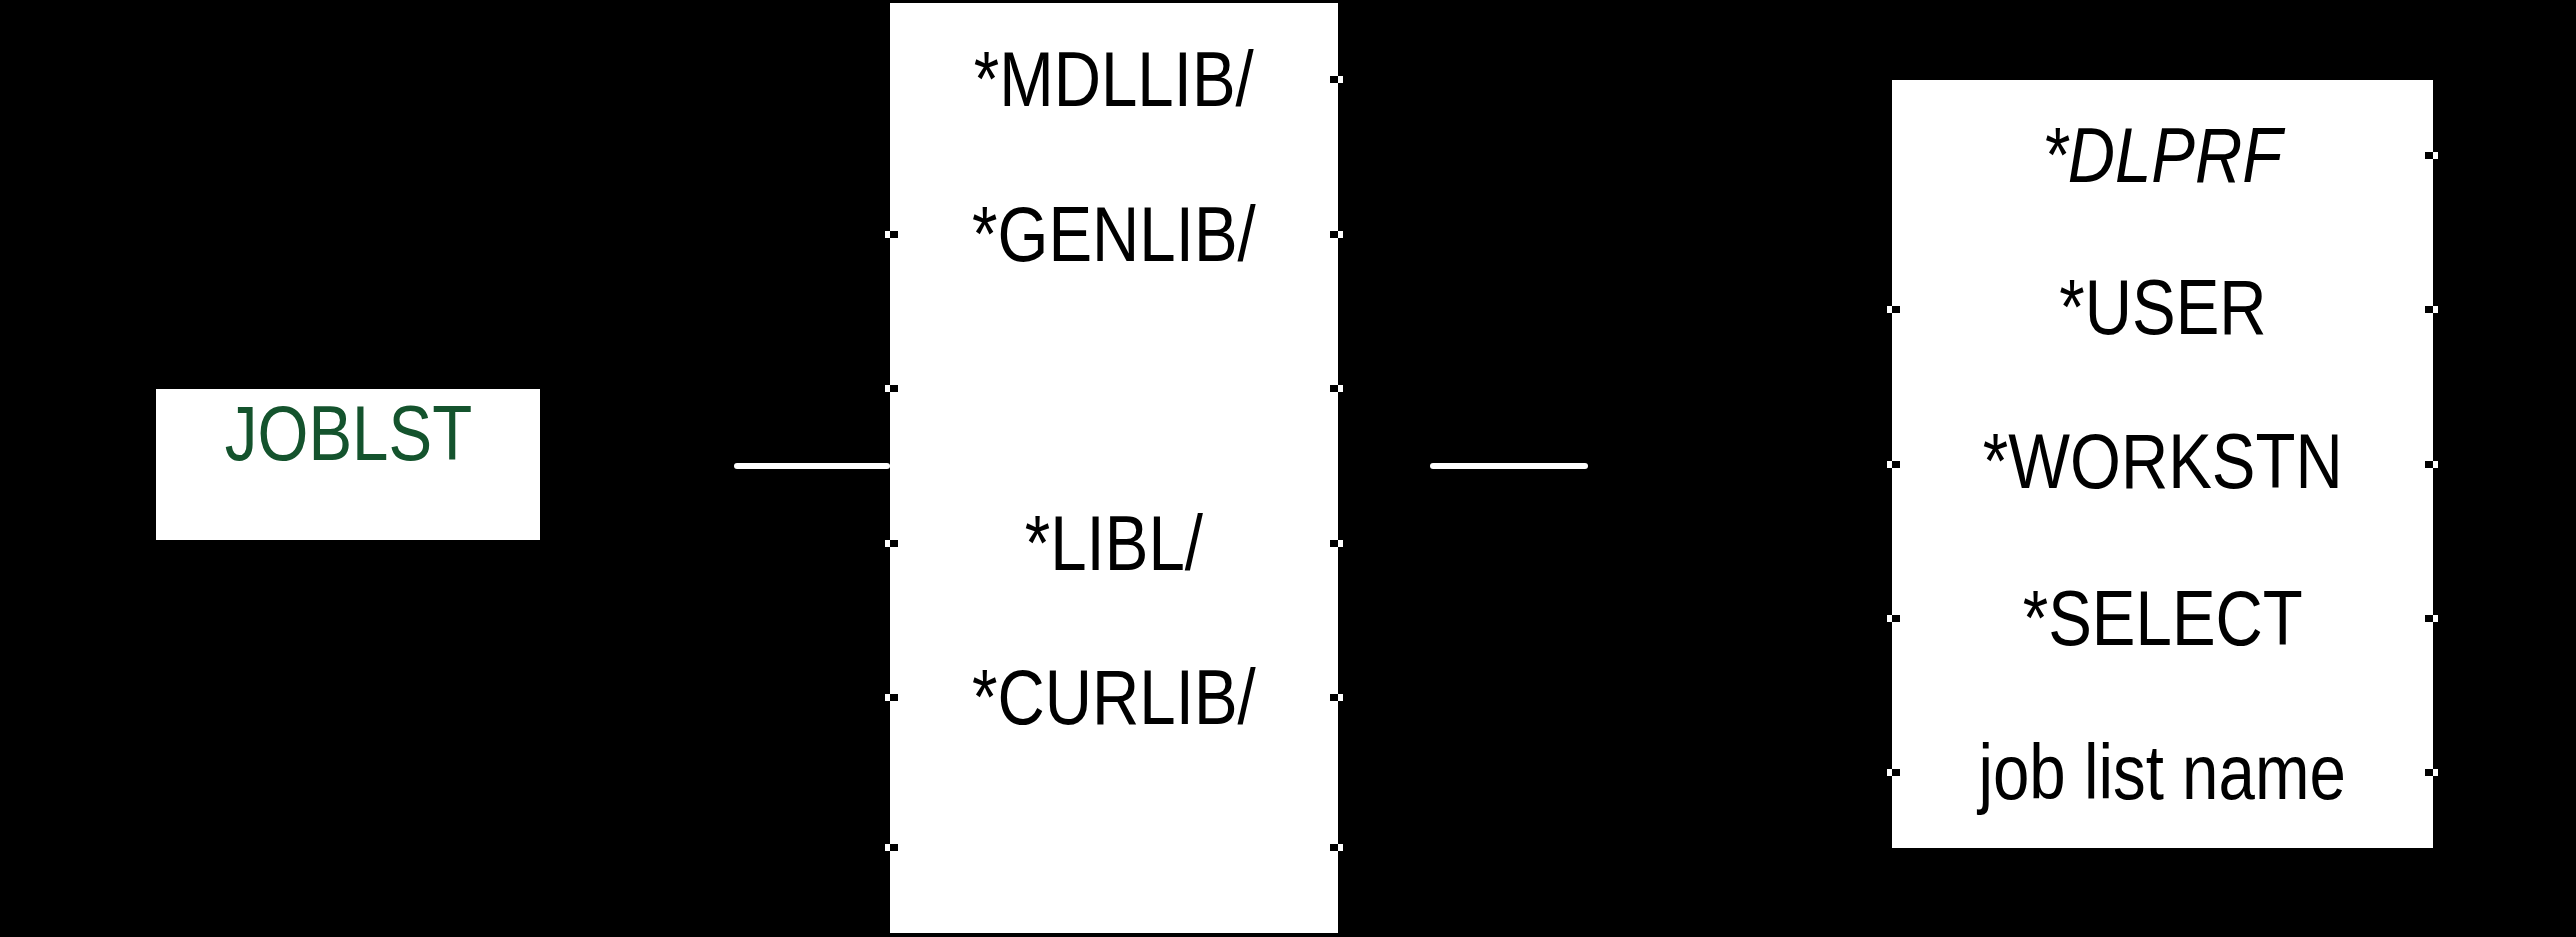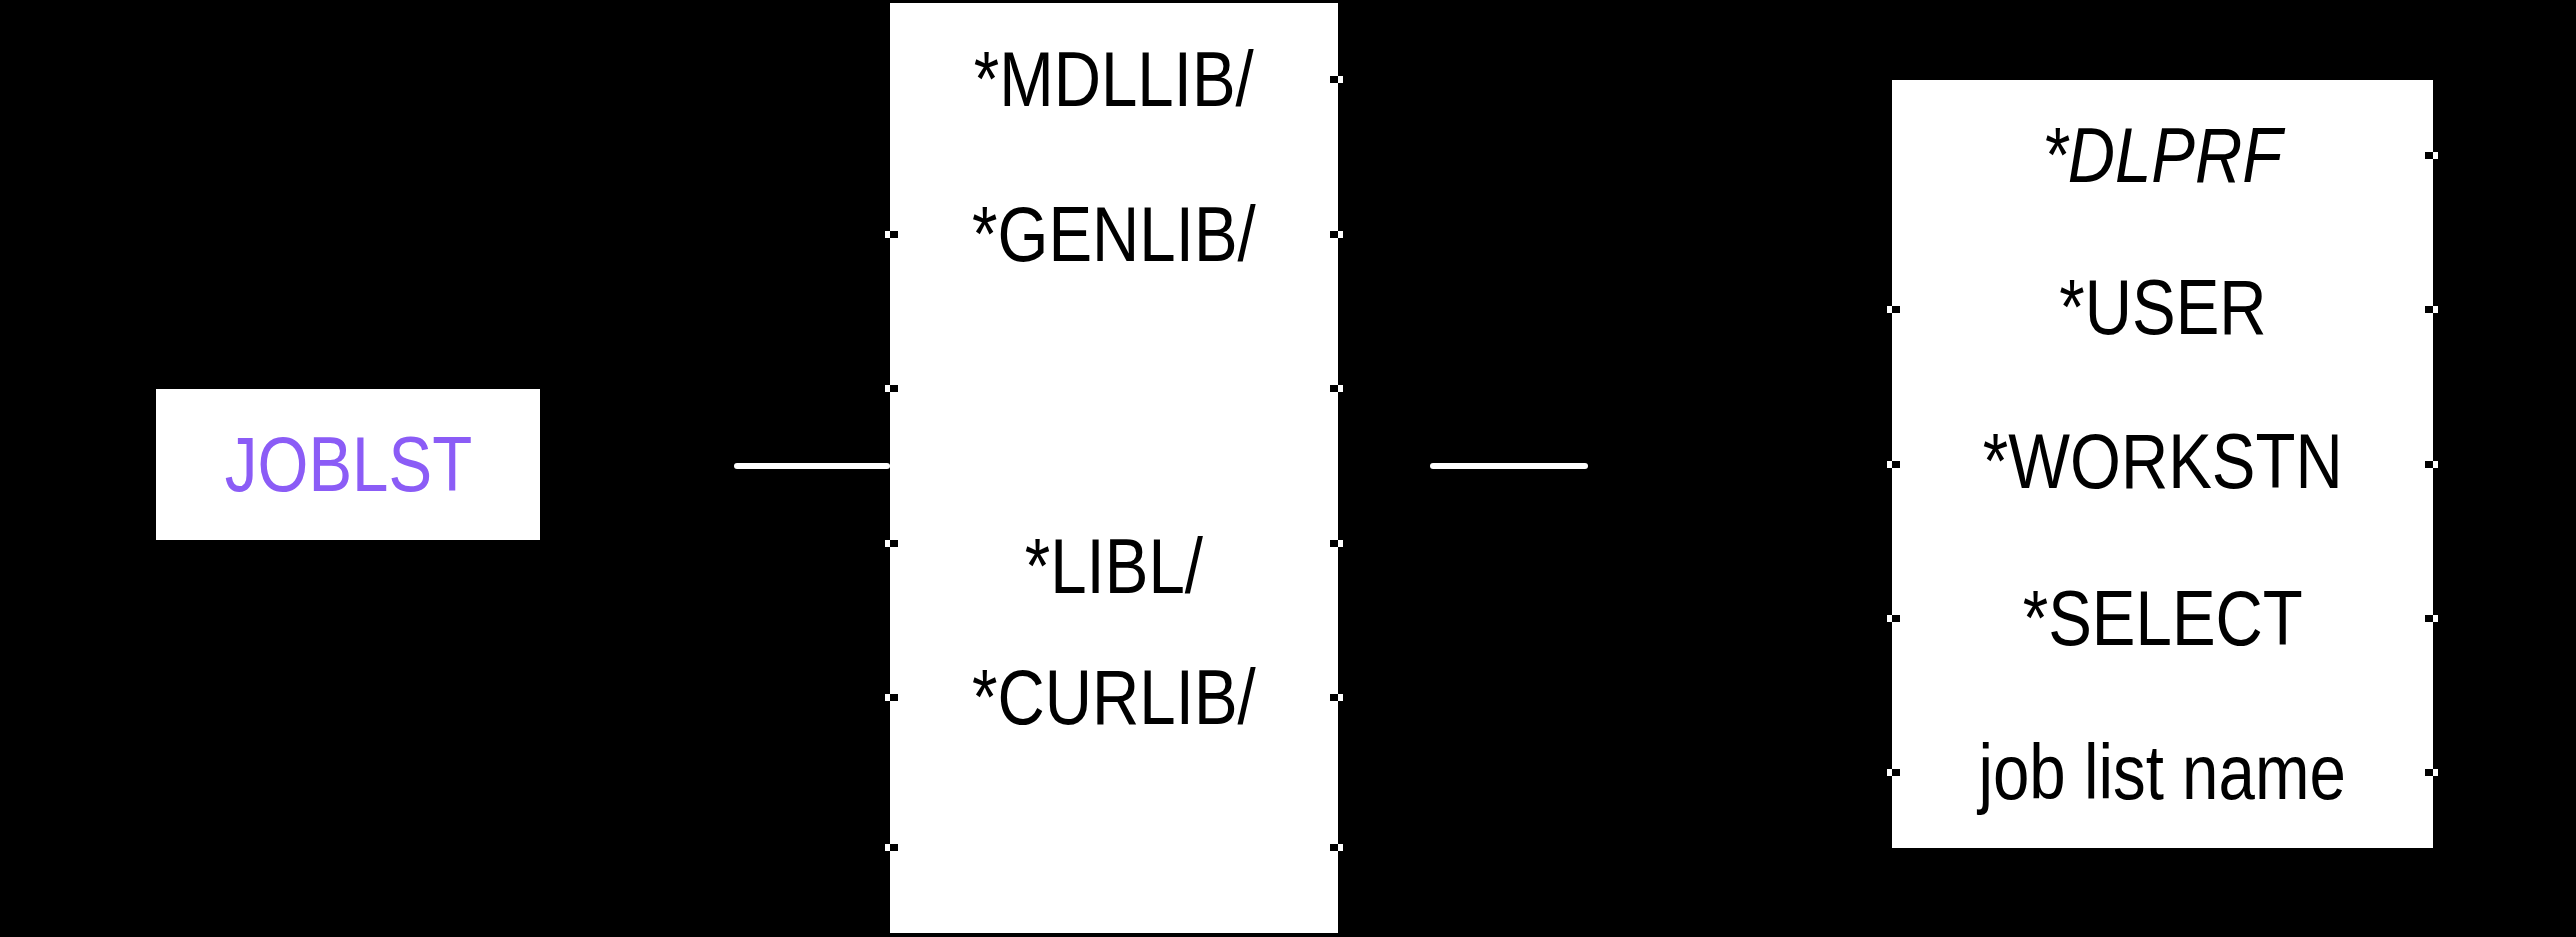--- a/index.html
+++ b/index.html
@@ -14,22 +14,22 @@
   .box {
     position: absolute;
     background: #fff;
   }
   .box-cmd   { left: 156px;  top: 389px; width: 384px;  height: 151px; }
   .box-lib   { left: 890px; top: 3.1px;   width: 448px; height: 930px; text-decoration: underline; }
   .box-jobl  { left: 1892px; top: 80px; width: 541px; height: 768px; }
 
   .cmd-label {
     position: absolute; inset: 0;
-    display: flex; align-items: center; justify-content: center;
-    color: #8b5cf6; font-size: 77px; white-space: nowrap;
+    display: flex; justify-content: center;
+    color: #14532d; font-size: 77px; white-space: nowrap;
   }
   .row {
     position: absolute; left: 0; right: 0;
     height: 77px; line-height: 77px;
     text-align: center; color: #000;
     font-size: 77px; white-space: nowrap;
   }
   .condensed { display: inline-block; transform: scaleX(0.85); transform-origin: 50% 50%; }
 
   .hline {
@@ -39,21 +39,21 @@
   .hline-in  { left: 734px; width: 156px; }
   .hline-out { left: 1430px; width: 158px; }
 
   
   .tick { position: absolute; width: 13.4px; height: 7.2px; }
   .tick-l { left: -5.2px;  background: linear-gradient(to right, #fff 0px, #fff 5.2px, #000 5.2px, #000 13.4px); }
   .tick-r { left: calc(100% - 8.2px); background: linear-gradient(to right, #000 0px, #000 8.2px, #fff 8.2px, #fff 13.4px); }
 
   
   .lib-r1 { top: 38px; }   .lib-r2 { top: 193px; }  .lib-r3 { top: 347px; }
-  .lib-r4 { top: 502px; margin-top: 23px; }  .lib-r5 { top: 656px; } .lib-r6 { top: 806px; }
+  .lib-r4 { top: 502px; }  .lib-r5 { top: 656px; } .lib-r6 { top: 806px; }
   
   .job-r1 { top: 37px; font-style: italic; }   .job-r2 { top: 189px; }  .job-r3 { top: 343px; }
   .job-r4 { top: 500px; }  .job-r5 { top: 654px; }
 
   
   .lt2 { top: 228px; } .lt3 { top: 382px; } .lt4 { top: 537px; } .lt5 { top: 691px; } .lt6 { top: 841px; }
   .rt1 { top: 73px; } .rt2 { top: 228px; } .rt3 { top: 382px; } .rt4 { top: 537px; } .rt5 { top: 691px; } .rt6 { top: 841px; }
   
   .jlt2 { top: 226px; } .jlt3 { top: 381px; } .jlt4 { top: 535px; } .jlt5 { top: 689px; }
   .jrt1 { top: 72px; } .jrt2 { top: 226px; } .jrt3 { top: 381px; } .jrt4 { top: 535px; } .jrt5 { top: 689px; }

